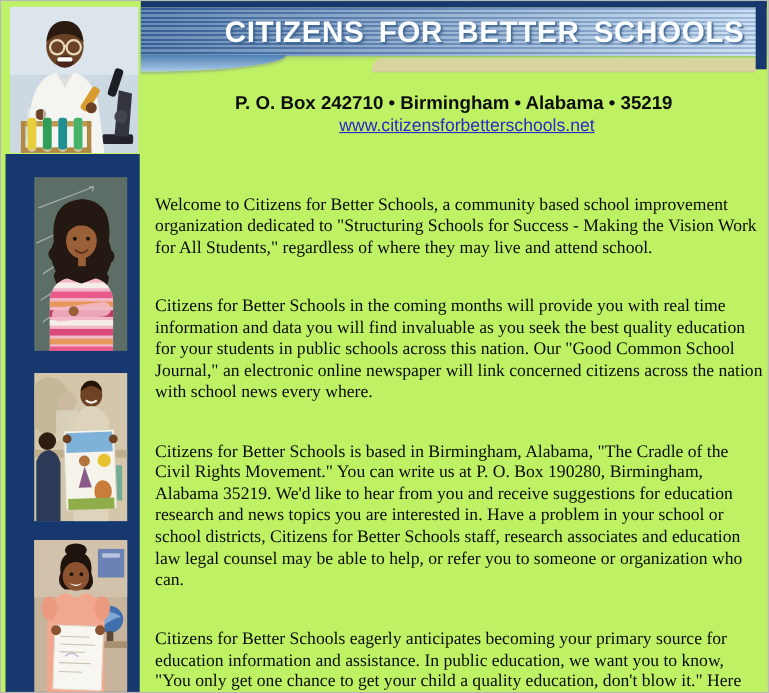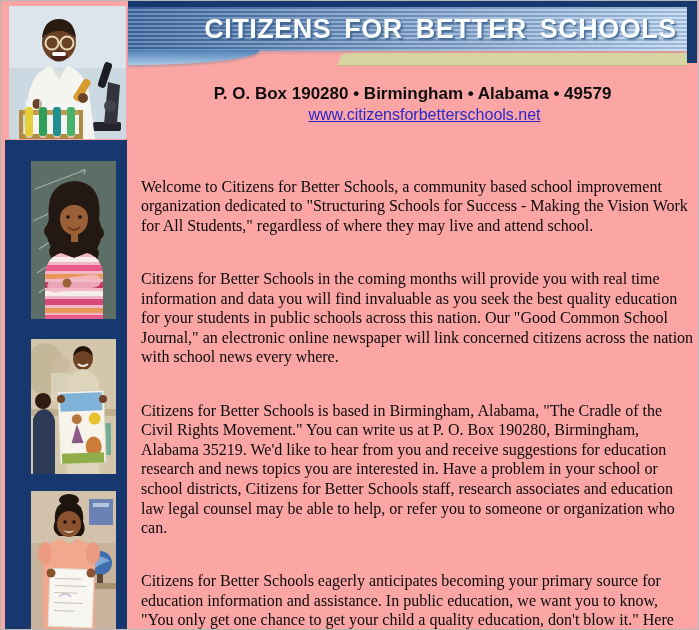--- a/index.html
+++ b/index.html
@@ -1,18 +1,18 @@
 <!DOCTYPE html>
 <html><head>
 <meta charset="utf-8">
 <style>
   html,body{margin:0;padding:0;background:#fff;}
   .page{
     position:relative;width:699px;height:630px;box-sizing:border-box;
-    border:1px solid #b8b8b8;background:#fca5a5;overflow:hidden;
+    border:1px solid #b8b8b8;background:#bef264;overflow:hidden;
     font-family:"Liberation Serif",serif;
   }
   
   .photo-lab{position:absolute;left:8px;top:5px;width:117px;height:133px;overflow:hidden;}
   .top-edge{position:absolute;left:127px;top:0;width:569px;height:6px;background:#17386f;}
   .banner{
     position:absolute;left:127px;top:6px;width:569px;height:44px;
     background-image:
       linear-gradient(to right, rgba(23,56,111,.42), rgba(240,247,255,.52)),
       repeating-linear-gradient(to bottom, #4a7ab2 0 2px, #a9c9e8 2px 4px);
@@ -104,21 +104,21 @@
   </div>
 
   <div class="top-edge"></div>
   <div class="banner">
     <div class="banner-title">CITIZENS FOR BETTER SCHOOLS</div>
   </div>
   <div class="banner-curve"></div>
   <div class="tan-bar"></div>
   <div class="right-cap"></div>
 
-  <div class="address">P. O. Box 190280 • Birmingham • Alabama • 49579</div>
+  <div class="address">P. O. Box 242710 • Birmingham • Alabama • 35219</div>
   <div class="site-url">
     <a class="lnk">www.citizensforbetterschools.net</a>
   </div>
 
   <div class="sidebar">
 
     <div class="side-photo sp2">
       <svg width="85" height="158" viewBox="0 0 85 158">
         <rect width="85" height="158" fill="#5c6e66"></rect>
         <g stroke="#e8ece8" stroke-width="1.2" opacity=".5" fill="none">

